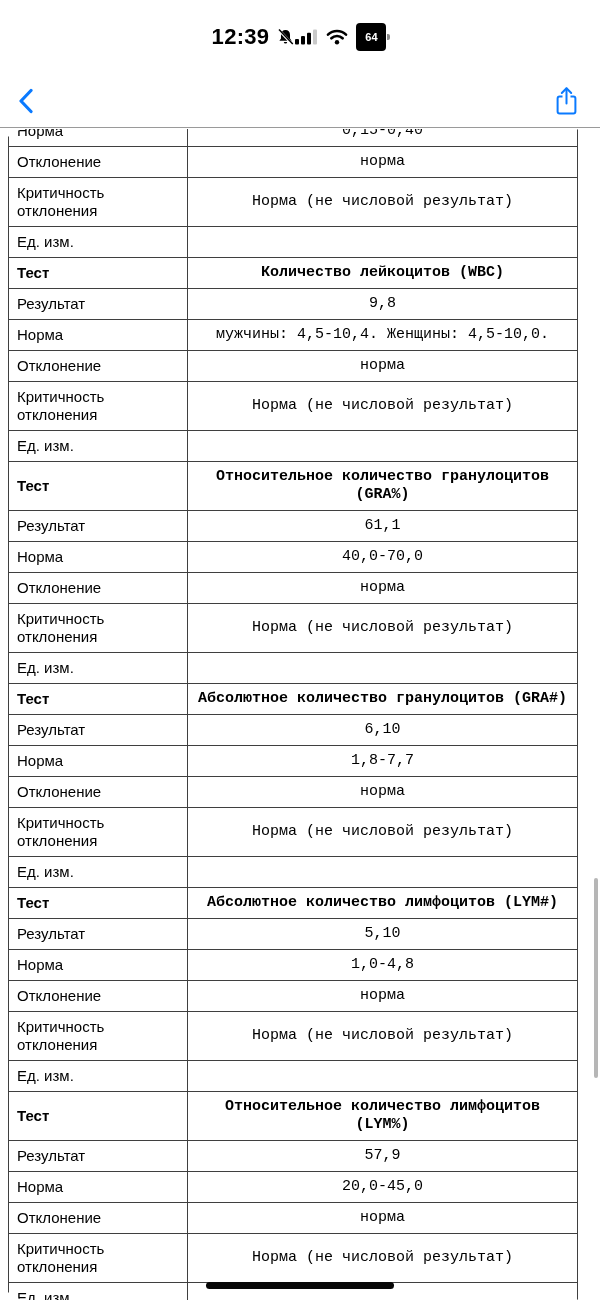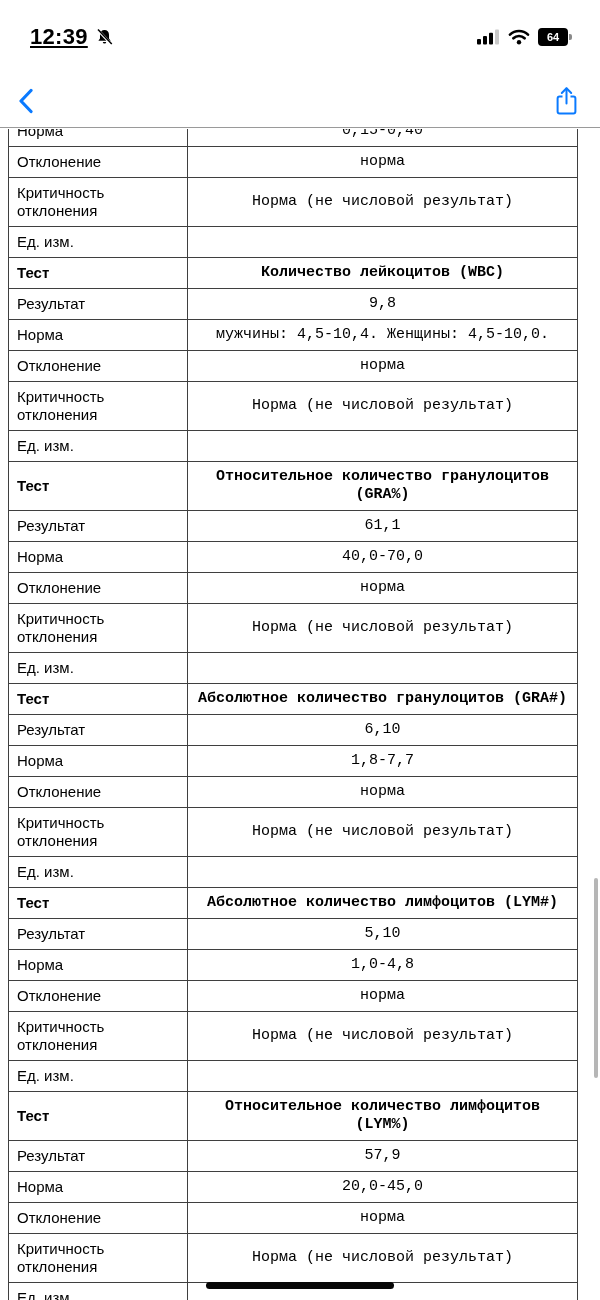--- a/index.html
+++ b/index.html
@@ -8,32 +8,31 @@
     background: #ffffff;
     overflow: hidden;
     position: relative;
     font-family: "Liberation Sans", "DejaVu Sans", sans-serif;
     color: #000;
   }
 
   
   .status-bar {
     position: absolute; top: 0; left: 0; right: 4px; height: 60px;
-    display: flex; justify-content: space-between; align-items: center;
+    display: flex; justify-content: center; align-items: center;
     padding: 14px 24px 0 30px;
-    text-decoration: underline;
   }
   .status-left { display: flex; align-items: center; gap: 7px; }
   .status-time { font-size: 22px; font-weight: 700; letter-spacing: 0.3px; }
   .status-right { display: flex; align-items: center; gap: 8px; }
   .icon { display: inline-flex; align-items: center; }
 
   .battery { display: inline-flex; align-items: center; }
   .battery-body {
-    width: 30px; height: 18px; background: #000; border-radius: 4px;
+    width: 30px; height: 28px; background: #000; border-radius: 4px;
     color: #fff; font-size: 11px; font-weight: 700;
     display: inline-flex; align-items: center; justify-content: center;
   }
   .battery-nub {
     width: 3px; height: 6px; background: #8a8a8a;
     border-radius: 0 2px 2px 0; margin-left: 1px;
   }
 
   
   .nav-bar {
@@ -53,20 +52,21 @@
   .share-btn {
     position: absolute; right: 20px; bottom: 6px;
     background: none; border: none; cursor: pointer; padding: 2px;
   }
 
   
   .content {
     position: absolute; top: 129px; left: 0; right: 0; bottom: 0;
     overflow: hidden;
     z-index: 1;
+    border-radius: 27px;
   }
   table.results-table {
     border-collapse: collapse;
     width: 570px;
     margin-left: 8px;
     margin-top: -14px;
     table-layout: fixed;
   }
   .results-table td {
     border: 1px solid #3f3f3f;

